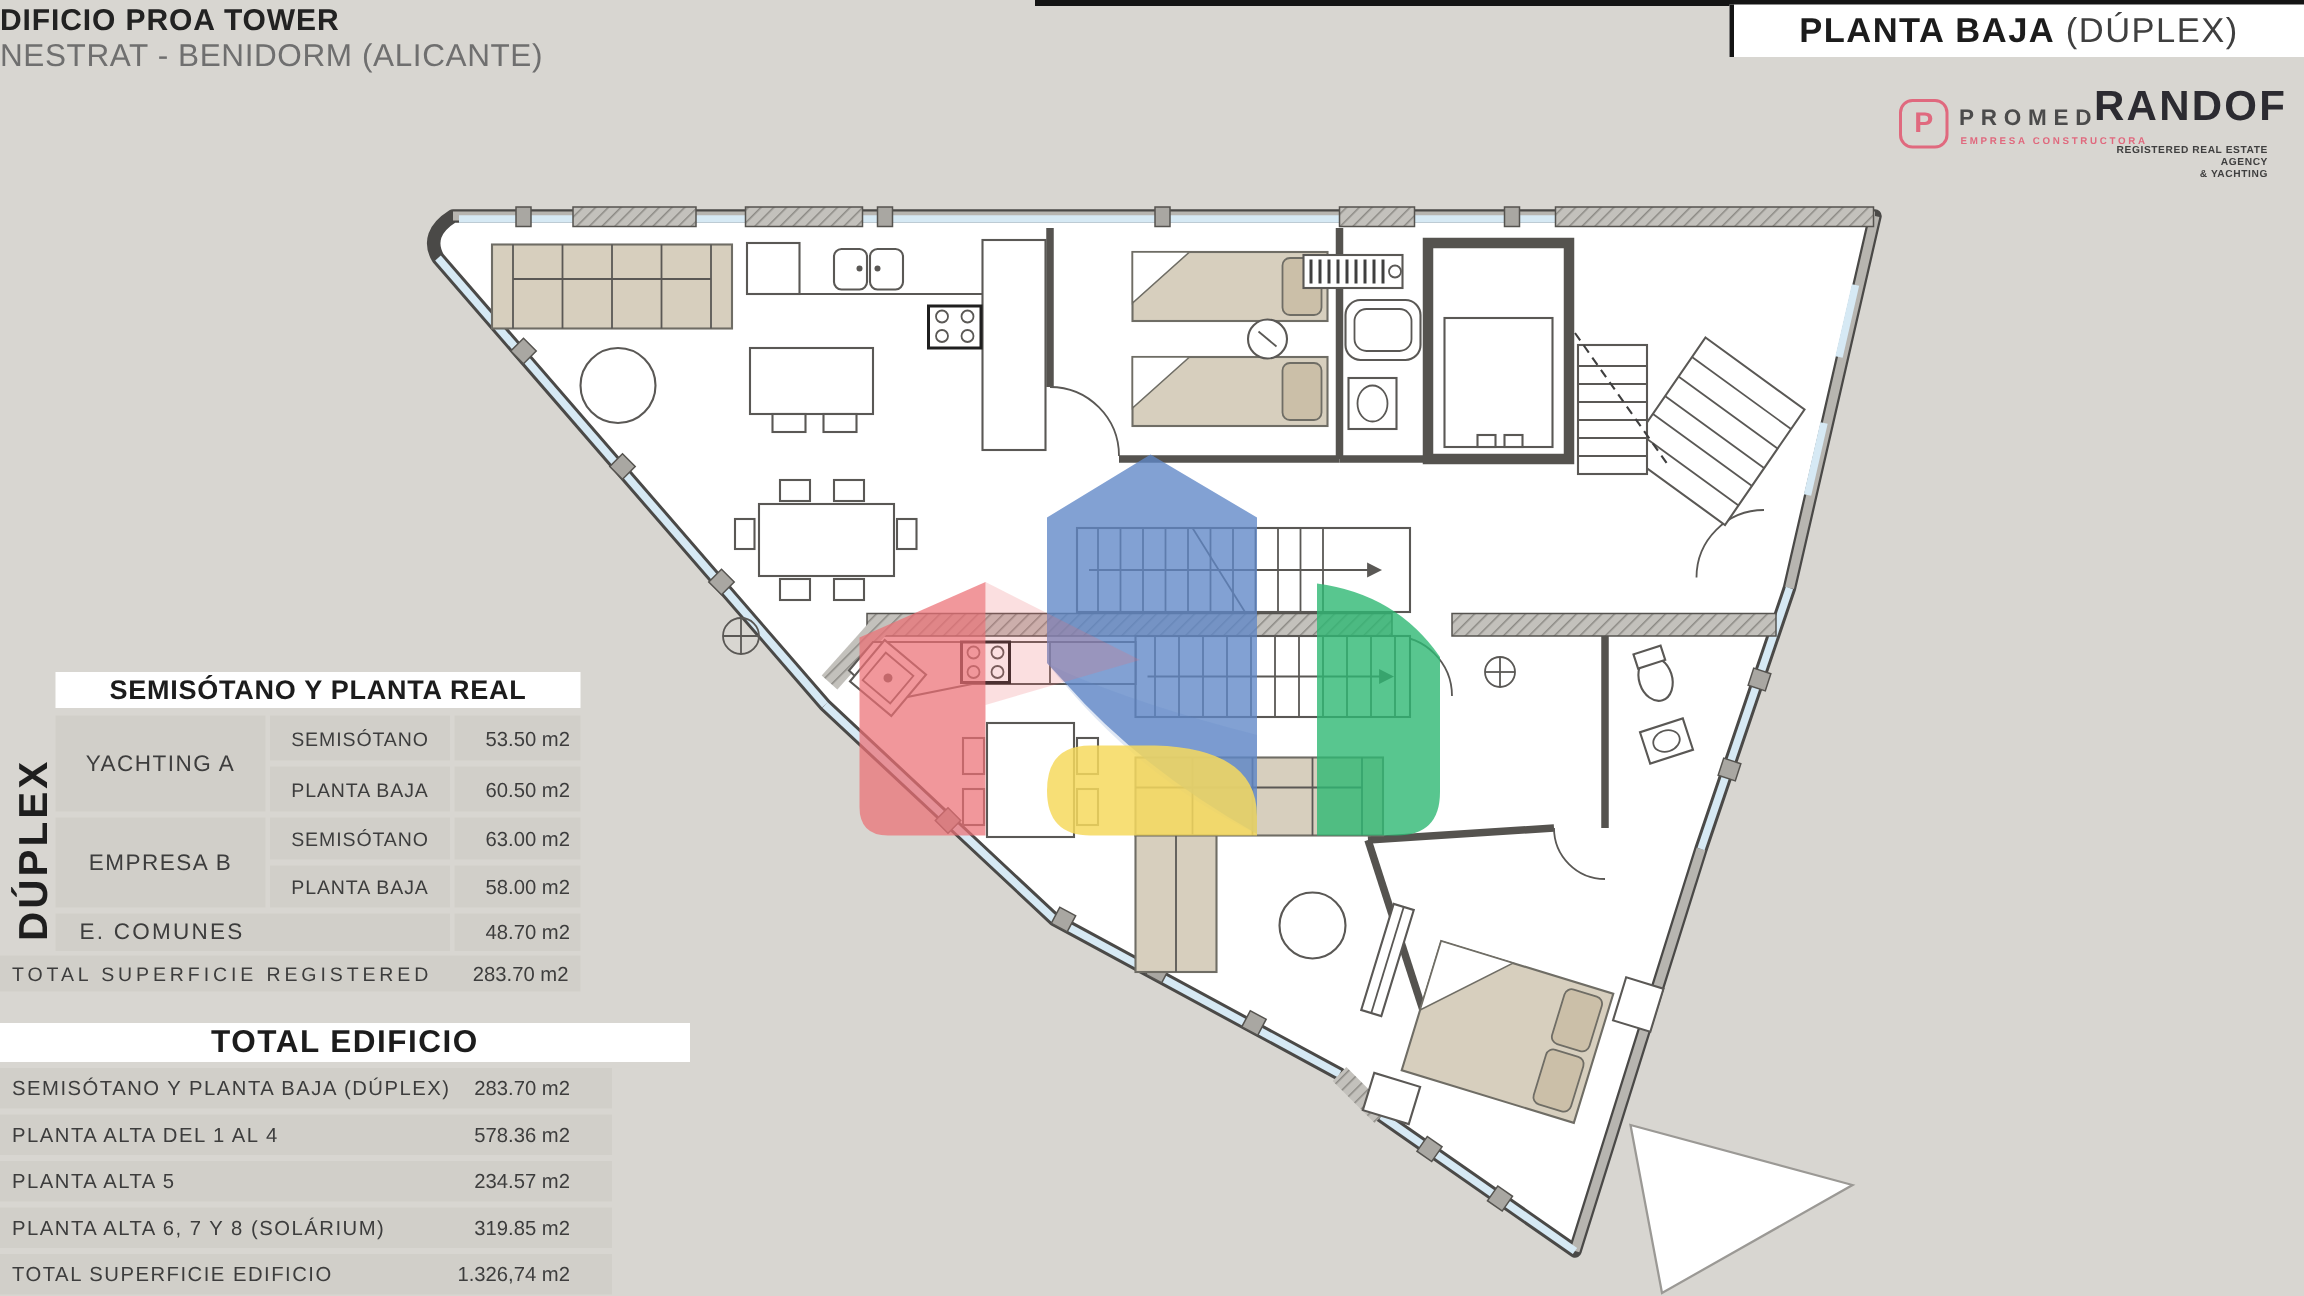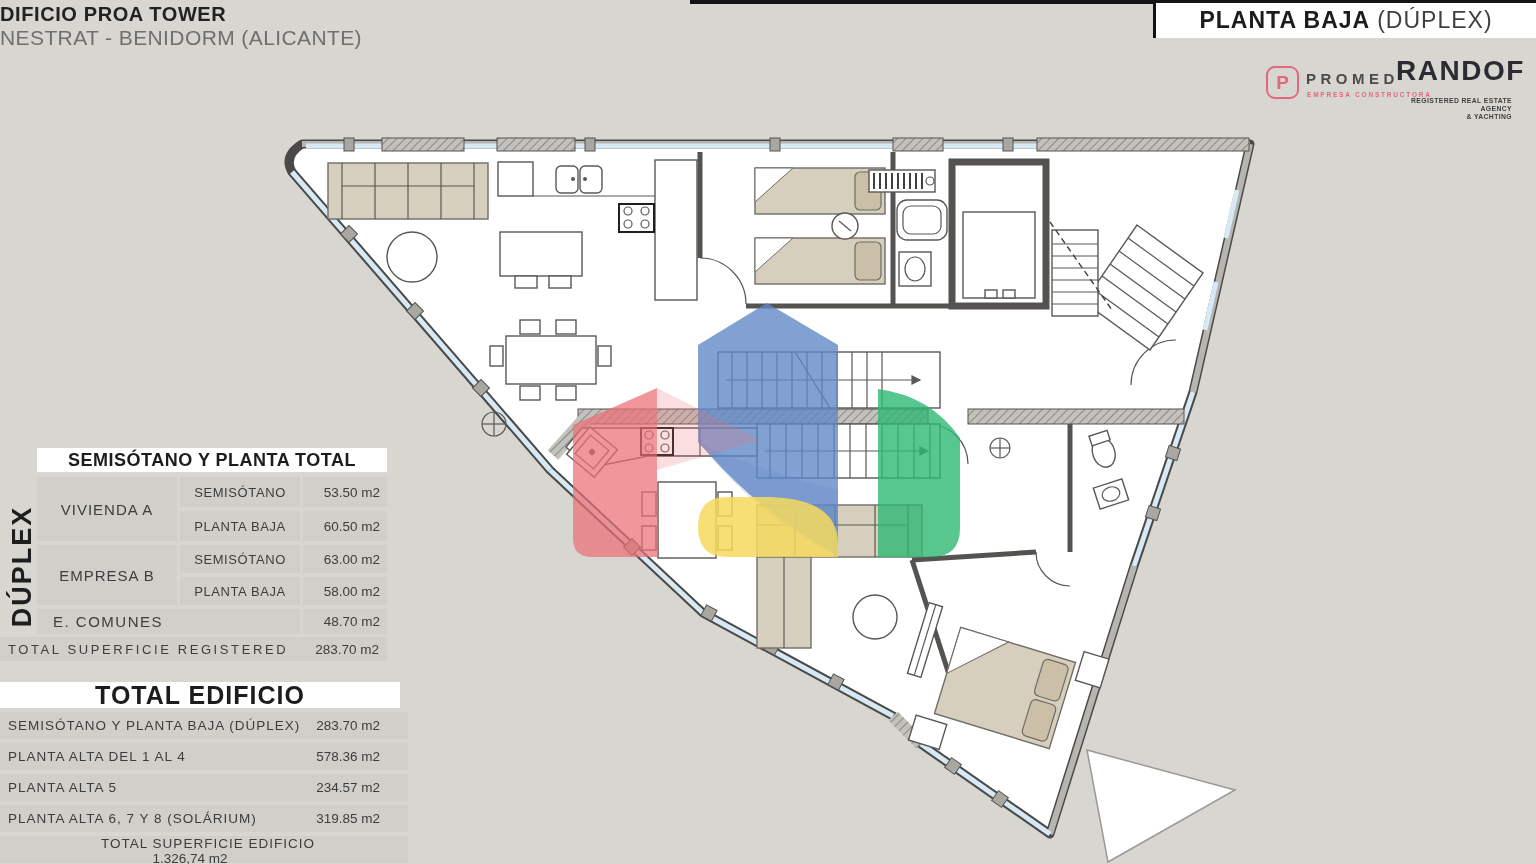--- a/index.html
+++ b/index.html
@@ -45,22 +45,22 @@
   .cell.right{justify-content:flex-end;padding-right:7px;}
   .lbl{font-size:15px;letter-spacing:1px;}
   .lvl{font-size:13px;letter-spacing:.6px;}
   .val{font-size:13.5px;}
   .totalband{left:0;top:637px;width:387px;height:24px;background:var(--cell);display:flex;align-items:center;}
   .totalband .tl{padding-left:8px;font-size:13px;letter-spacing:2.6px;flex:1;}
   .totalband .tv{padding-right:8px;font-size:13.5px;}
 
   
   .t2{left:0;top:682px;width:408px;}
-  .t2 .head{position:absolute;left:0;top:0;width:400px;height:26px;background:#fff;display:flex;align-items:center;justify-content:center;
-            font-weight:800;font-size:25px;letter-spacing:1px;color:#1c1c1c;}
+  .t2 .head{position:absolute;left:0;top:0;width:460px;height:26px;background:#fff;display:flex;align-items:center;justify-content:center;
+            font-weight:800;font-size:21px;letter-spacing:1px;color:#1c1c1c;}
   .t2 .row{position:absolute;left:0;width:408px;height:27px;background:var(--cell);display:flex;align-items:center;}
   .t2 .rl{padding-left:8px;font-size:13.5px;letter-spacing:1px;flex:1;white-space:nowrap;}
   .t2 .rv{padding-right:28px;font-size:13.5px;}
 
   
   svg{position:absolute;left:0;top:0;}
   .wht{fill:#fff;stroke:#5a5855;stroke-width:1.4;}
   .thin{stroke:#5a5855;stroke-width:1.2;fill:none;}
   .furn{fill:var(--furn);stroke:var(--furnline);stroke-width:1.4;}
   .pill{fill:#cbbfa8;stroke:var(--furnline);stroke-width:1.2;}
@@ -386,23 +386,23 @@
 <div class="abs randof-tags">
   <div>REGISTERED REAL ESTATE AGENCY</div>
   <div>&amp; YACHTING</div>
 </div>
 
 <div class="abs vert">
   <span>DÚPLEX</span>
 </div>
 
 <div class="abs t1">
-  <div class="head">SEMISÓTANO Y PLANTA TOTAL</div>
-
-  <div class="cell center lbl" style="left:0;top:29px;width:140px;height:64px;">VIVIENDA A</div>
+  <div class="head">SEMISÓTANO Y PLANTA REAL</div>
+
+  <div class="cell center lbl" style="left:0;top:29px;width:140px;height:64px;">YACHTING A</div>
   <div class="cell center lvl" style="left:143px;top:29px;width:120px;height:30px;">SEMISÓTANO</div>
   <div class="cell right val" style="left:266px;top:29px;width:84px;height:30px;">53.50 m2</div>
   <div class="cell center lvl" style="left:143px;top:63px;width:120px;height:30px;">PLANTA BAJA</div>
   <div class="cell right val" style="left:266px;top:63px;width:84px;height:30px;">60.50 m2</div>
 
   <div class="cell center lbl" style="left:0;top:97px;width:140px;height:60px;">EMPRESA B</div>
   <div class="cell center lvl" style="left:143px;top:97px;width:120px;height:28px;">SEMISÓTANO</div>
   <div class="cell right val" style="left:266px;top:97px;width:84px;height:28px;">63.00 m2</div>
   <div class="cell center lvl" style="left:143px;top:129px;width:120px;height:28px;">PLANTA BAJA</div>
   <div class="cell right val" style="left:266px;top:129px;width:84px;height:28px;">58.00 m2</div>
@@ -427,17 +427,17 @@
     <span class="rv">578.36 m2</span>
   </div>
   <div class="row" style="top:92px;">
     <span class="rl">PLANTA ALTA 5</span>
     <span class="rv">234.57 m2</span>
   </div>
   <div class="row" style="top:123px;gap:40px;">
     <span class="rl">PLANTA ALTA 6, 7 Y 8 (SOLÁRIUM)</span>
     <span class="rv">319.85 m2</span>
   </div>
-  <div class="row" style="top:154px;flex-direction:column;">
+  <div class="row" style="top:154px;">
     <span class="rl">TOTAL SUPERFICIE EDIFICIO</span>
     <span class="rv">1.326,74 m2</span>
   </div>
 </div>
 
 </body></html>

